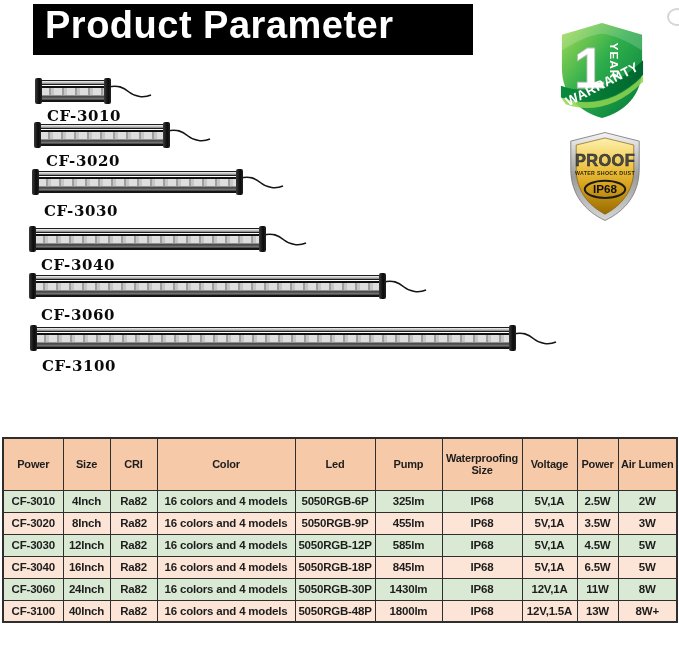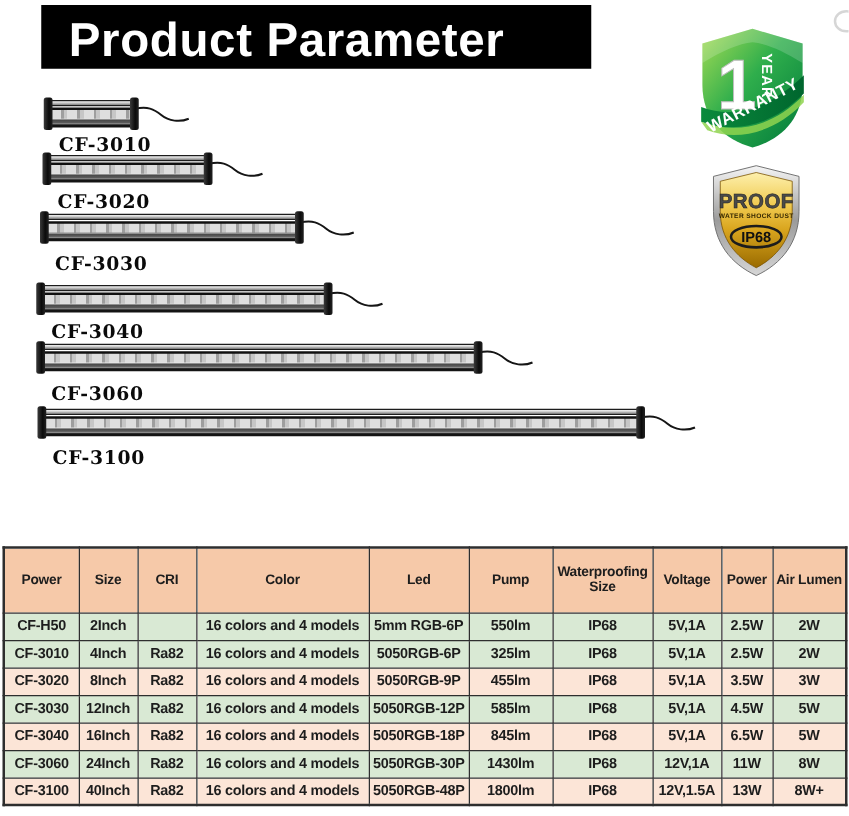--- a/index.html
+++ b/index.html
@@ -4,21 +4,21 @@
 <style>
   html,body{margin:0;padding:0;background:#fff;}
   .stage{
     position:relative;width:679px;height:653px;background:#fff;overflow:hidden;
     font-family:"Liberation Sans",sans-serif;
   }
   
   .title-box{
     position:absolute;left:33px;top:4px;width:440px;height:51px;
     background:var(--title-bg,#000);color:var(--title-fg,#fff);
-    display:flex;align-items:flex-end;box-sizing:border-box;padding-left:22px;
+    display:flex;align-items:flex-start;box-sizing:border-box;padding-left:12px;
     font-weight:bold;font-size:38px;letter-spacing:.5px;white-space:nowrap;
   }
   
   .bar{position:absolute;height:22px;}
   .bar .rail{
     position:absolute;left:1px;right:1px;top:0;height:5px;box-sizing:border-box;
     background:linear-gradient(#f2f2f2 0%,#cfcfcf 40%,#7d7d7d 100%);
     border:1px solid #1c1c1c;
   }
   .bar .tube{
@@ -213,43 +213,31 @@
           <th>Led</th>
           <th>Pump</th>
           <th>Waterproofing Size</th>
           <th>Voltage</th>
           <th>Power</th>
           <th>Air Lumen</th>
         </tr>
       </thead>
       <tbody>
         <tr class="green">
-          <td>CF-H50</td>
-          <td>2Inch</td>
-          <td></td>
-          <td>16 colors and 4 models</td>
-          <td>5mm RGB-6P</td>
-          <td>550lm</td>
+          <td>CF-3010</td>
+          <td>4Inch</td>
+          <td>Ra82</td>
+          <td>16 colors and 4 models</td>
+          <td>5050RGB-6P</td>
+          <td>325lm</td>
           <td>IP68</td>
           <td>5V,1A</td>
           <td>2.5W</td>
           <td>2W</td>
         </tr>
-        <tr class="green">
-          <td>CF-3010</td>
-          <td>4Inch</td>
-          <td>Ra82</td>
-          <td>16 colors and 4 models</td>
-          <td>5050RGB-6P</td>
-          <td>325lm</td>
-          <td>IP68</td>
-          <td>5V,1A</td>
-          <td>2.5W</td>
-          <td>2W</td>
-        </tr>
         <tr class="pink">
           <td>CF-3020</td>
           <td>8Inch</td>
           <td>Ra82</td>
           <td>16 colors and 4 models</td>
           <td>5050RGB-9P</td>
           <td>455lm</td>
           <td>IP68</td>
           <td>5V,1A</td>
           <td>3.5W</td>

